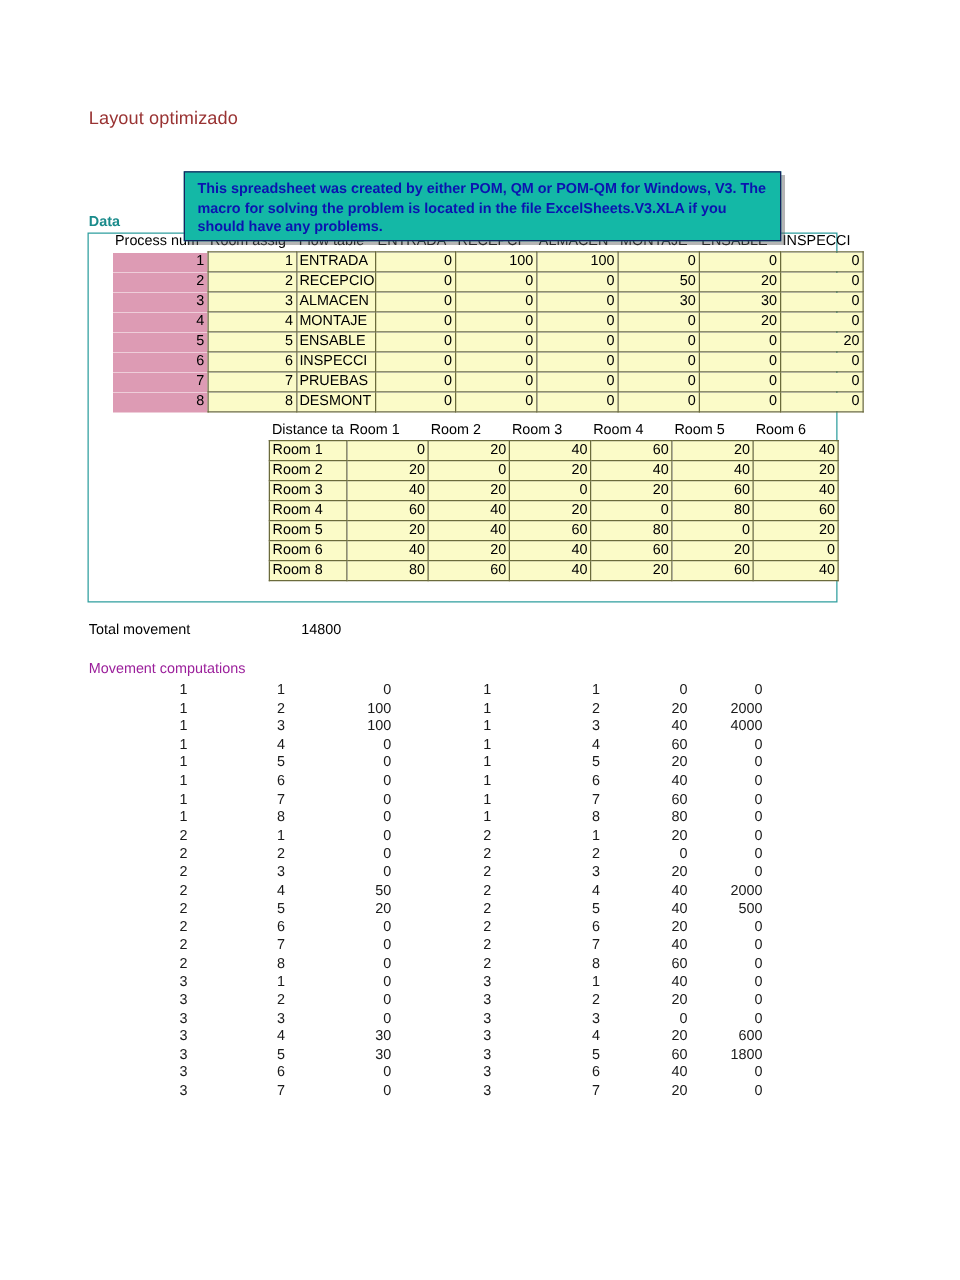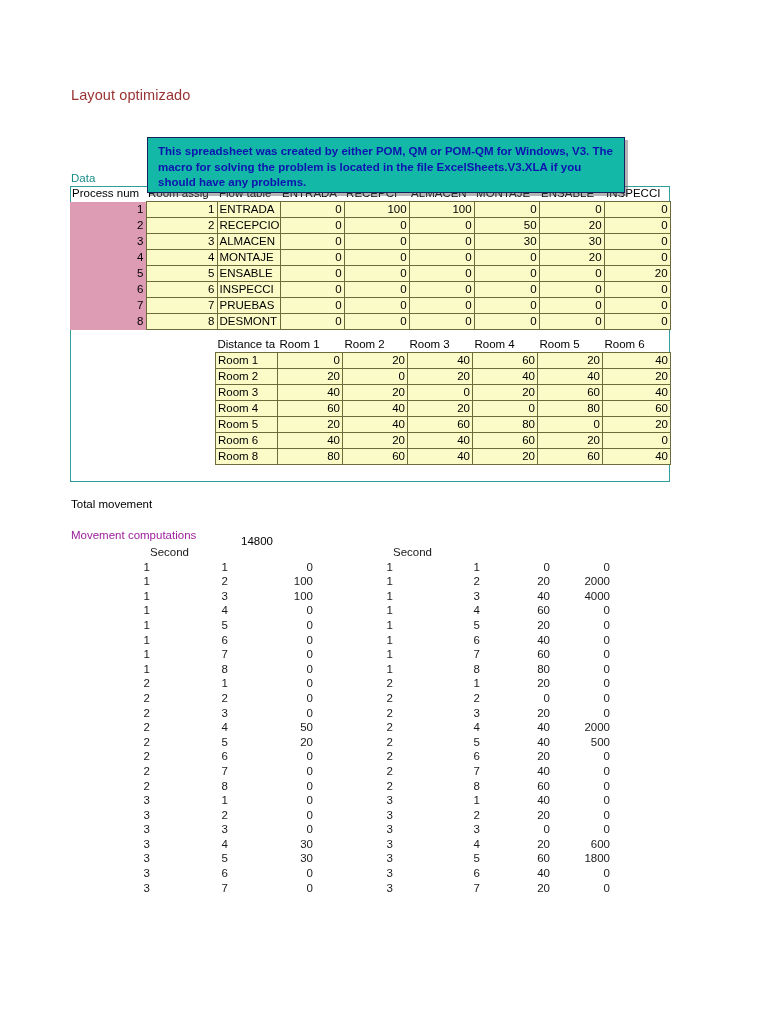--- a/index.html
+++ b/index.html
@@ -25,21 +25,21 @@
     color: #993333;
     letter-spacing: 0.1px;
   }
 
   
   .section-label-data {
     position: absolute;
     left: 71px;
     top: 172px;
     font-size: 11.5px;
-    font-weight: normal;
+    font-weight: bold;
     color: #1a8b8b;
   }
 
   
   .data-frame {
     position: absolute;
     left: 70px;
     top: 186px;
     width: 600px;
     height: 296px;
@@ -47,20 +47,21 @@
     box-sizing: border-box;
     background: #ffffff;
   }
 
   
   .flow-wrap {
     position: absolute;
     left: 70px;
     top: 186px;
     width: 666px;
+    padding-left: 20px;
   }
   table.ss {
     border-collapse: collapse;
     font-size: 11.5px;
     color: #000000;
     table-layout: fixed;
   }
   table.ss td, table.ss th {
     padding: 0 2px;
     height: 15px;
@@ -109,21 +110,21 @@
 
   
   .total-row {
     position: absolute;
     left: 71px;
     top: 498px;
     font-size: 11.5px;
     color: #000;
   }
   .total-row .lab { position: absolute; left: 0; top: 0; white-space: nowrap; text-align: center; }
-  .total-row .val { position: absolute; left: 170px; top: 0; white-space: nowrap; margin-top: 37px; }
+  .total-row .val { position: absolute; left: 170px; top: 0; white-space: nowrap; }
 
   
   .section-label-mov {
     position: absolute;
     left: 71px;
     top: 529px;
     font-size: 11.5px;
     font-weight: normal;
     color: #9b1f9b;
   }
@@ -400,29 +401,20 @@
   <colgroup>
     <col style="width:79px">
     <col style="width:78px">
     <col style="width:85px">
     <col style="width:80px">
     <col style="width:87px">
     <col style="width:70px">
     <col style="width:60px">
   </colgroup>
   <thead>
-    <tr>
-      <td></td>
-      <td class="two-line">Second</td>
-      <td></td>
-      <td></td>
-      <td class="two-line">Second</td>
-      <td></td>
-      <td></td>
-    </tr>
   </thead>
   <tbody>
     <tr>
       <td>1</td>
       <td>1</td>
       <td>0</td>
       <td>1</td>
       <td>1</td>
       <td>0</td>
       <td>0</td>

